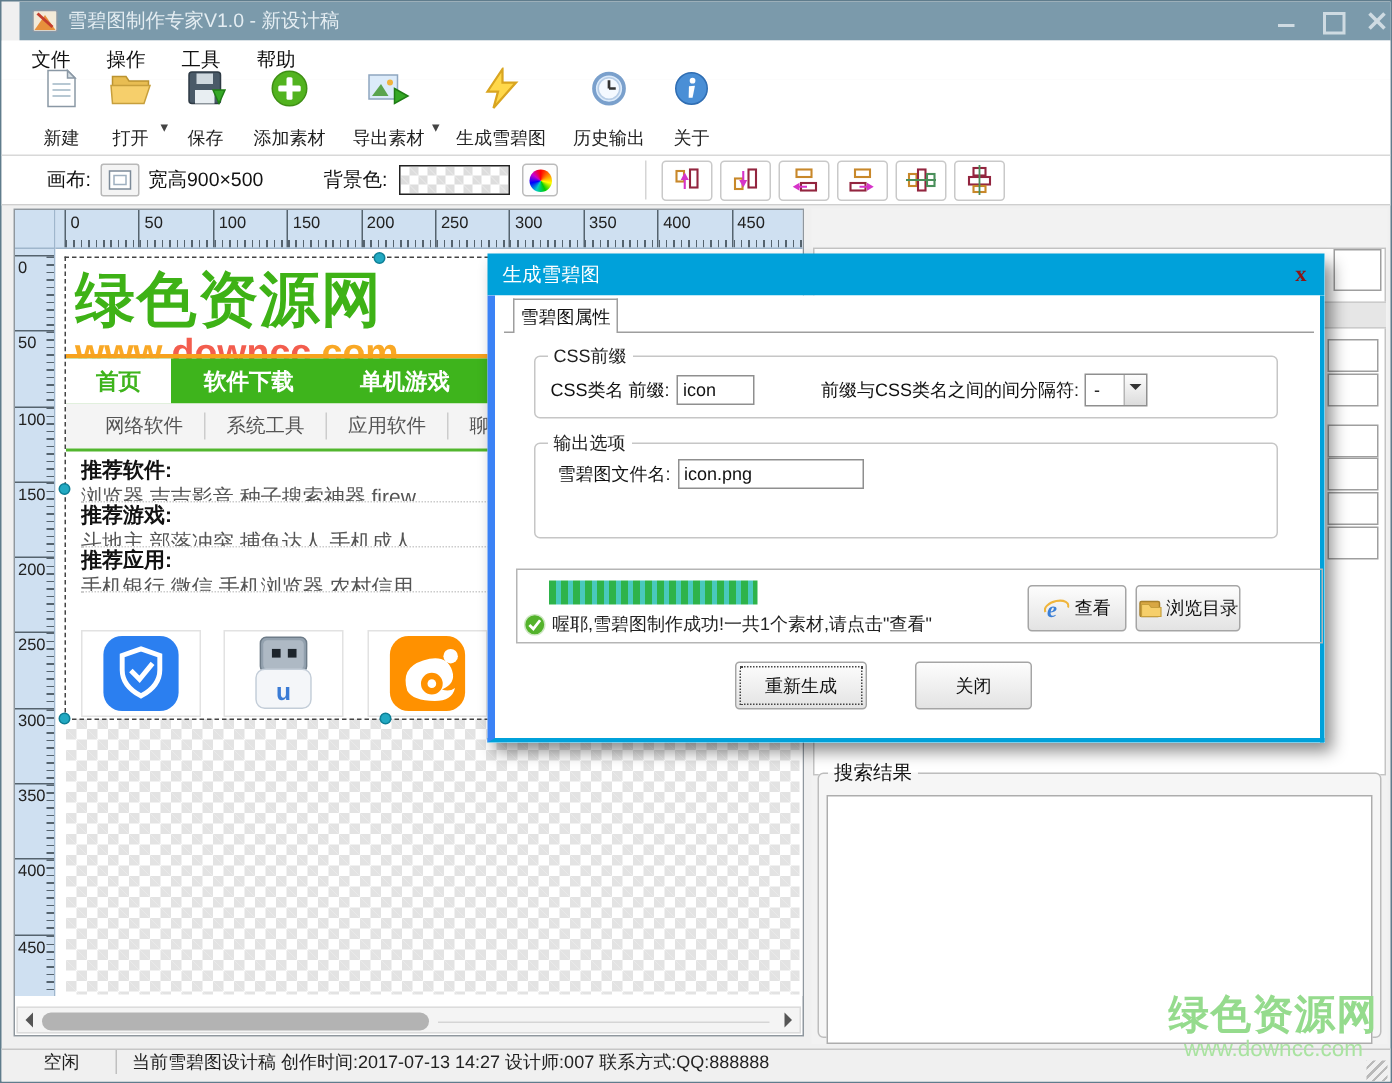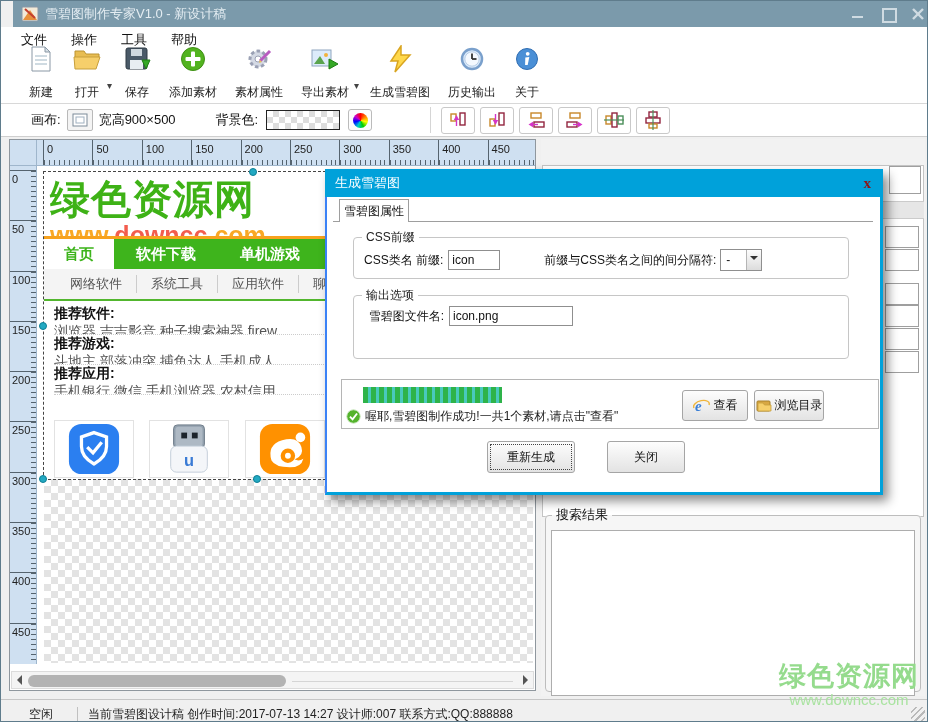--- a/index.html
+++ b/index.html
@@ -114,21 +114,21 @@
   .search-group legend { font-size:13px; color:#111; margin-left:6px; padding:0 4px; }
   .search-list { position:absolute; left:5px; top:6px; width:364px; height:166px; background:#fff; border:1px solid #adadad; }
   
   .dialog { position:absolute; left:324px; top:168px; width:558px; height:326px; z-index:50;
     box-shadow:5px 6px 10px rgba(0,0,0,.45); }
   .dlg-header { height:28px; background:#00a1da; display:flex; align-items:center; padding:0 10px; }
   .dlg-header .dtitle { color:#fff; font-size:13px; }
   .dlg-close { margin-left:auto; color:#8d1515; font-weight:bold; font-size:15px;
     font-family:"Liberation Serif", serif; line-height:14px; padding:0 2px; }
   .dlg-body { position:relative; height:298px; background:#fff;
-    border-left:2px solid #3b82f6; border-right:3px solid #00a1da; border-bottom:3px solid #00a1da; }
+    border-left:5px solid #3b82f6; border-right:3px solid #00a1da; border-bottom:3px solid #00a1da; }
   .dlg-tab { position:absolute; left:12px; top:2px; width:70px; height:23px; background:#fff;
     border:1px solid #9e9e9e; border-bottom:none; font-size:12px; color:#111;
     display:flex; align-items:center; justify-content:center; z-index:2; }
   .dlg-tabline { position:absolute; left:6px; top:24px; width:540px; height:1px; background:#9e9e9e; }
   .grp { position:absolute; border:1px solid #c6c6c6; border-radius:4px; }
   .grp legend { font-size:12px; color:#222; margin-left:8px; padding:0 4px; }
   .g1 { left:26px; top:32px; width:496px; height:50px; }
   .g2 { left:26px; top:90px; width:496px; height:72px; }
   .grp .row { display:flex; align-items:center; font-size:12px; color:#111; padding-left:10px; margin-top:3px; }
   .inp { border:1px solid #8f8f8f; height:20px; font-size:12px; font-family:"Liberation Sans",sans-serif; padding:0 3px; color:#111; }
@@ -154,21 +154,21 @@
     background:linear-gradient(#fdfdfd,#e3e3e3); border:1px solid #a5a5a5; border-radius:3px; }
   .view-btn { position:absolute; left:340px; top:10px; width:66px; height:31px;
     display:flex; align-items:center; justify-content:center; gap:4px; }
   .browse-btn { position:absolute; left:412px; top:10px; width:70px; height:31px;
     display:flex; align-items:center; justify-content:center; gap:3px; }
   .regen { position:absolute; left:160px; top:244px; width:88px; height:32px;
     outline:1px dotted #444; outline-offset:-4px; }
   .closeb { position:absolute; left:280px; top:244px; width:78px; height:32px; }
   
   .statusbar { position:absolute; left:0; top:698px; width:100%; height:24px; background:#f0f0f0;
-    border-top:1px solid #c6c6c6; display:flex; align-items:flex-end; font-size:12px; color:#222; }
+    border-top:1px solid #c6c6c6; display:flex; align-items:flex-start; font-size:12px; color:#222; }
   .sb-left { margin-left:28px; width:48px; }
   .sb-div { width:1px; height:16px; background:#c0c0c0; margin-right:10px; }
   .sb-grip { position:absolute; right:2px; bottom:2px; width:14px; height:14px;
     background:repeating-linear-gradient(135deg,transparent 0 3px,#b9b9b9 3px 4.5px); }
   
   .watermark { position:absolute; left:778px; top:660px; z-index:60; text-align:center; pointer-events:none; }
   .wm1 { font-size:27px; font-weight:bold; color:#95db8d; letter-spacing:1px; line-height:30px; }
   .wm2 { font-size:15px; color:#a9e3a0; line-height:17px; }
 </style>
 </head>
@@ -241,31 +241,20 @@
     </div>
     <div class="tbtn">
       <span class="ticon">
         <svg width="28" height="28" viewBox="0 0 28 28">
             <circle cx="14" cy="14" r="11.5" fill="#52b31f" stroke="#3f8f15"></circle>
             <rect x="12" y="6.5" width="4" height="15" rx="1" fill="#fff"></rect>
             <rect x="6.5" y="12" width="15" height="4" rx="1" fill="#fff"></rect>
           </svg>
       </span>
       <span class="tlabel">添加素材</span>
-    </div>
-    <div class="tbtn">
-      <span class="ticon">
-        <svg width="28" height="28" viewBox="0 0 28 28">
-            <circle cx="13" cy="14" r="8" fill="#d4d9e4" stroke="#9aa0b4" stroke-width="3" stroke-dasharray="3.5 2.5"></circle>
-            <circle cx="13" cy="14" r="3" fill="#fff" stroke="#9aa0b4"></circle>
-            <line x1="15" y1="16" x2="25" y2="6" stroke="#b85ac0" stroke-width="3"></line>
-            <polygon points="14,18 17,17 14.8,14.8" fill="#e8c05a"></polygon>
-          </svg>
-      </span>
-      <span class="tlabel">素材属性</span>
     </div>
     <div class="tbtn">
       <span class="ticon">
         <svg width="30" height="28" viewBox="0 0 30 28">
             <rect x="2" y="5" width="19" height="16" fill="#dcebfa" stroke="#8fa6c0"></rect>
             <polygon points="4,19 10,11 15,19" fill="#5aa44e"></polygon>
             <circle cx="16" cy="10" r="2" fill="#f2b33c"></circle>
             <polygon points="19,14 28,19 19,24" fill="#35a826" stroke="#1f7d15"></polygon>
           </svg>
       </span>

